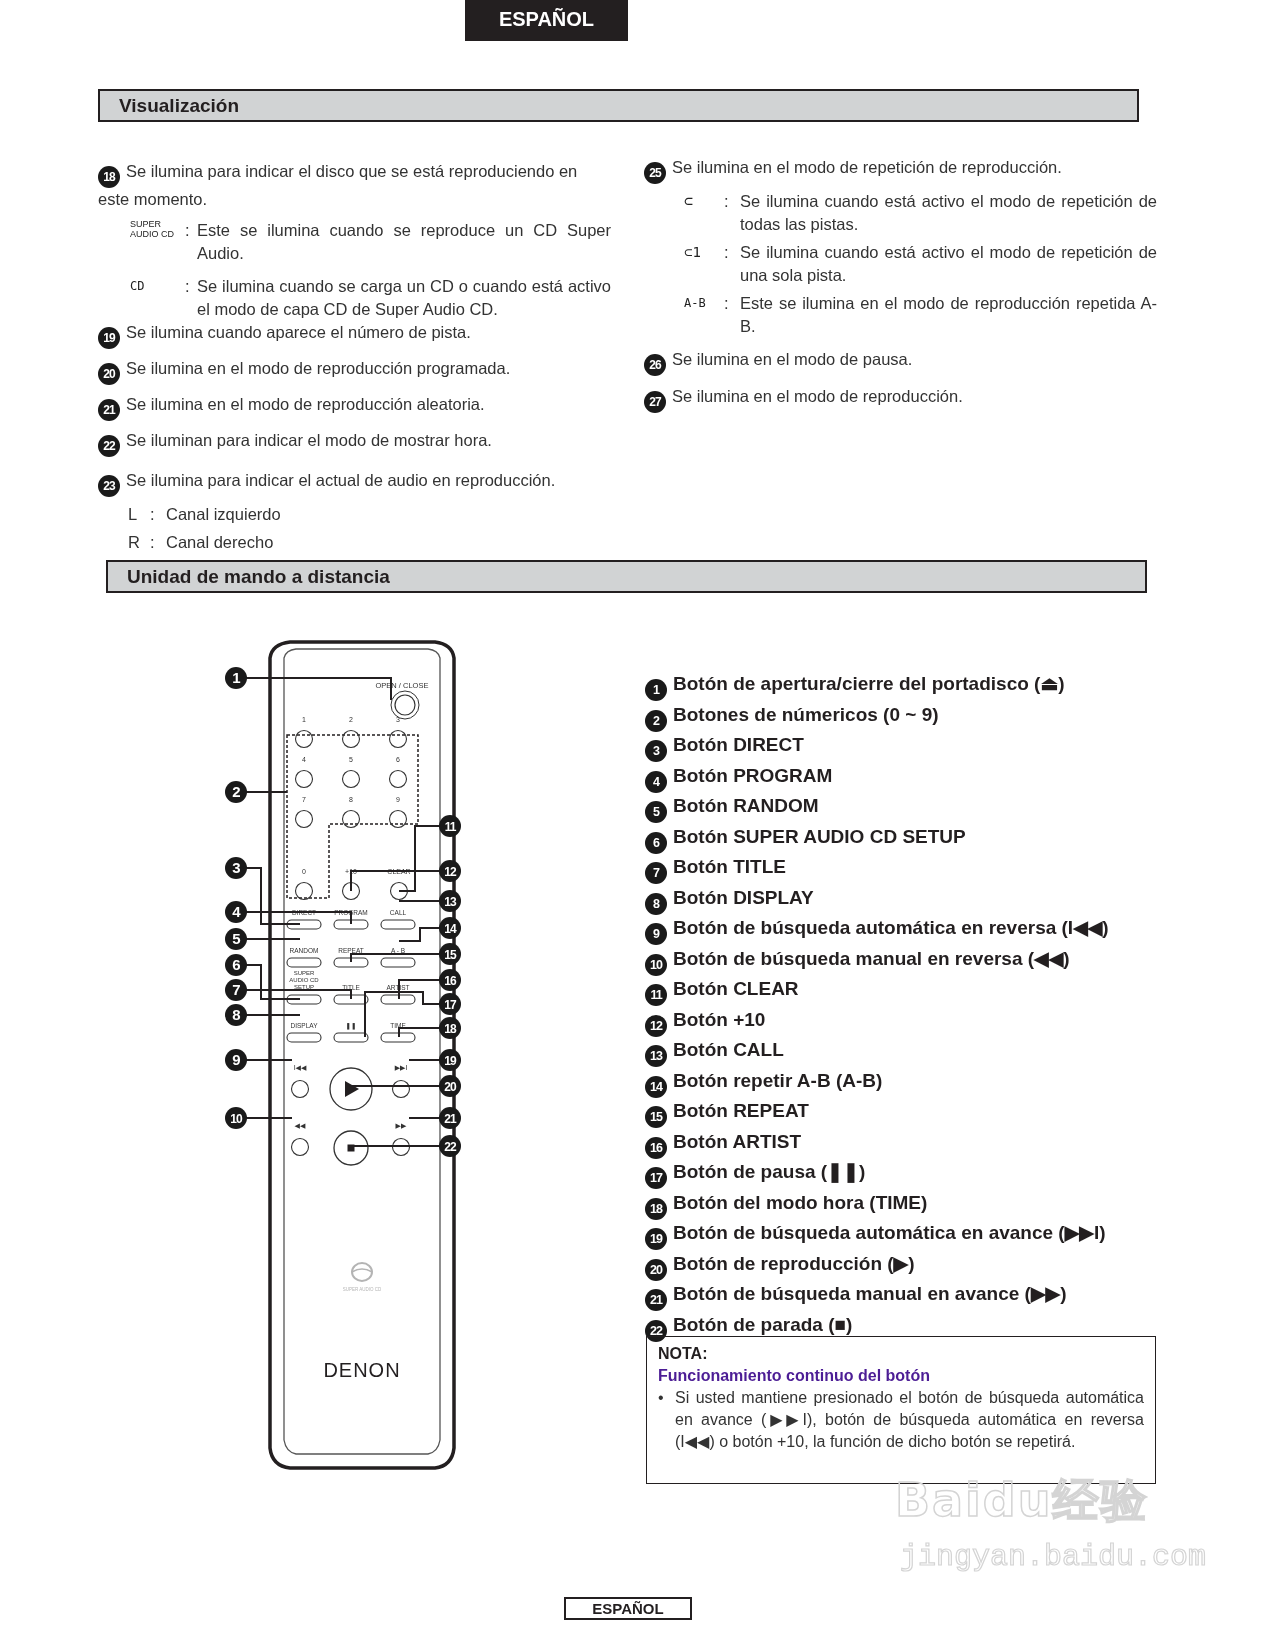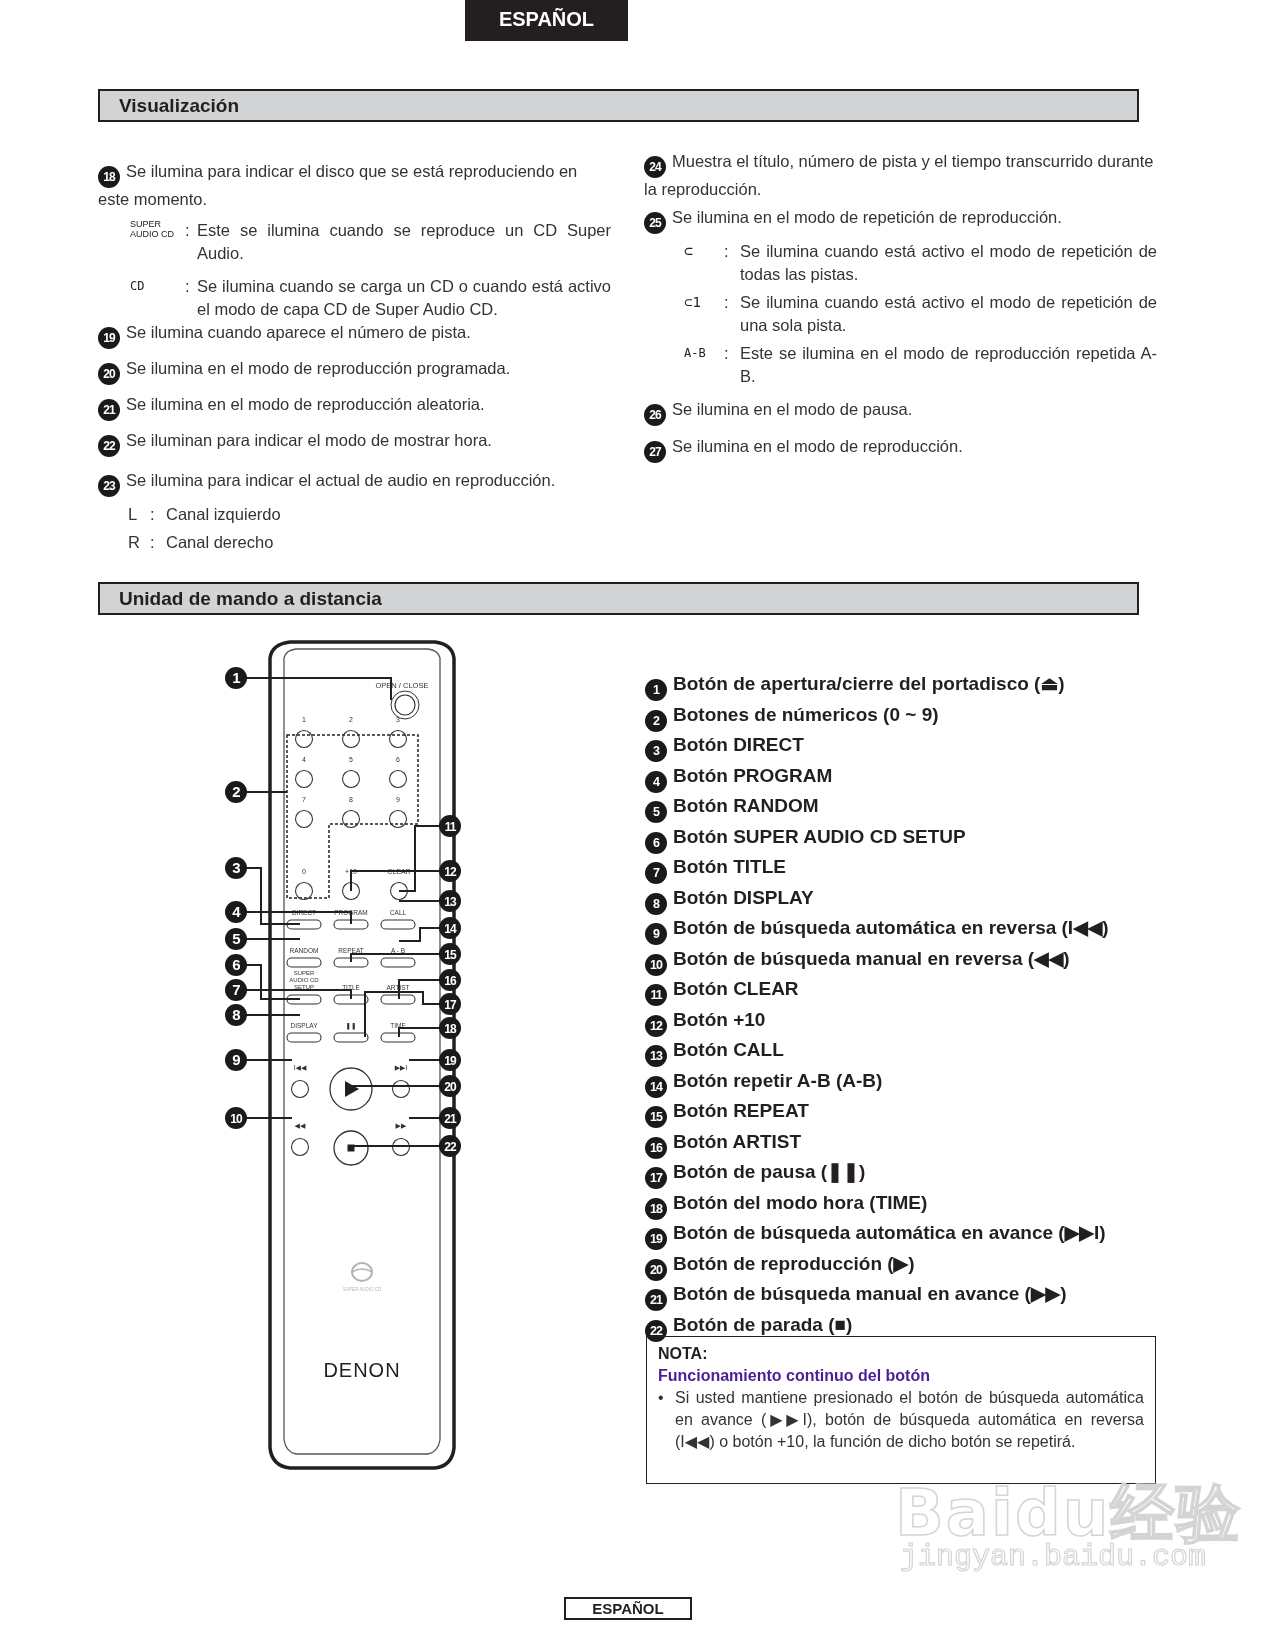--- a/index.html
+++ b/index.html
@@ -25,21 +25,21 @@
   .note { left:646px; top:1336px; width:510px; height:148px; border:1.5px solid #231f20; box-sizing:border-box;
           padding:6px 11px; font-size:16px; line-height:22px; color:#333; }
   .note .t1 { font-weight:bold; color:#231f20; }
   .note .t2 { font-weight:bold; color:#4c1d95; }
   .note .bullet { display:flex; }
   .note .bullet .dot { width:17px; flex:none; }
   .note .bullet .bt { text-align:justify; flex:1; }
   .foot { left:564px; top:1597px; width:128px; height:23px; border:2px solid #231f20; box-sizing:border-box;
           font-weight:bold; font-size:15px; text-align:center; line-height:19px; color:#231f20; }
   .watermark { left:895px; top:1470px; color:transparent; -webkit-text-stroke:1.5px #d4d4d4;
-               font-size:64px; font-weight:bold; font-family:"DejaVu Sans", sans-serif; letter-spacing:2px; }
+               font-size:46px; font-weight:bold; font-family:"DejaVu Sans", sans-serif; letter-spacing:2px; }
   .watermark2 { left:900px; top:1540px; color:transparent; -webkit-text-stroke:1.2px #d4d4d4;
                font-size:30px; font-family:Liberation Mono, monospace; }
   svg text { font-family:"Liberation Sans", sans-serif; }
 </style>
 </head>
 <body>
 
 <div class="abs lang-tab">
     <span>ESPAÑOL</span>
   </div>
@@ -81,23 +81,20 @@
     <span>Canal izquierdo</span>
   </div>
   <div class="sub" style="margin-top:5px; padding-left:30px;">
     <span style="width:22px; flex:none;">R</span>
     <span style="width:16px; flex:none;">:</span>
     <span>Canal derecho</span>
   </div>
 </div>
 
 <div class="abs" style="left:644px; top:150px; width:513px;">
-  <div class="item">
-    <span class="num">24</span><span>Muestra el título, número de pista y el tiempo transcurrido durante la reproducción.</span>
-  </div>
   <div class="item" style="margin-top:6px;">
     <span class="num">25</span><span>Se ilumina en el modo de repetición de reproducción.</span>
   </div>
   <div class="sub" style="margin-top:6px; padding-left:40px;">
     <span class="key" style="width:40px; font-size:15px;">⊂</span>
     <span class="sep" style="width:16px;">:</span>
     <span class="txt">Se ilumina cuando está activo el modo de repetición de todas las pistas.</span>
   </div>
   <div class="sub" style="margin-top:5px; padding-left:40px;">
     <span class="key" style="width:40px; font-size:14px;">⊂1</span>
@@ -110,21 +107,21 @@
     <span class="txt">Este se ilumina en el modo de reproducción repetida A-B.</span>
   </div>
   <div class="item" style="margin-top:10px;">
     <span class="num">26</span><span>Se ilumina en el modo de pausa.</span>
   </div>
   <div class="item" style="margin-top:9px;">
     <span class="num">27</span><span>Se ilumina en el modo de reproducción.</span>
   </div>
 </div>
 
-<div class="abs section-head" style="top:582px;">Unidad de mando a distancia</div>
+<div class="abs section-head" style="top:560px;margin-left:8px;">Unidad de mando a distancia</div>
 
 <svg class="abs" style="left:200px; top:640px;" width="300" height="830" viewBox="0 0 300 830">
 
   <path d="M70,18 Q72,4 90,2 L235,2 Q252,4 254,18 L254,808 Q252,826 235,828 L90,828 Q72,826 70,808 Z" fill="#fff" stroke="#231f20" stroke-width="3.5"></path>
   <path d="M84,18 Q86,10 96,9 L228,9 Q238,10 240,18 L240,800 Q238,812 228,814 L96,814 Q86,812 84,800 Z" fill="#fff" stroke="#555" stroke-width="1.3"></path>
 
   <text x="202" y="48" font-size="7.5" text-anchor="middle" fill="#333">OPEN / CLOSE</text>
   <circle cx="205" cy="65" r="14" fill="none" stroke="#333" stroke-width="1"></circle>
   <circle cx="205" cy="65" r="10" fill="none" stroke="#333" stroke-width="1.2"></circle>
 

